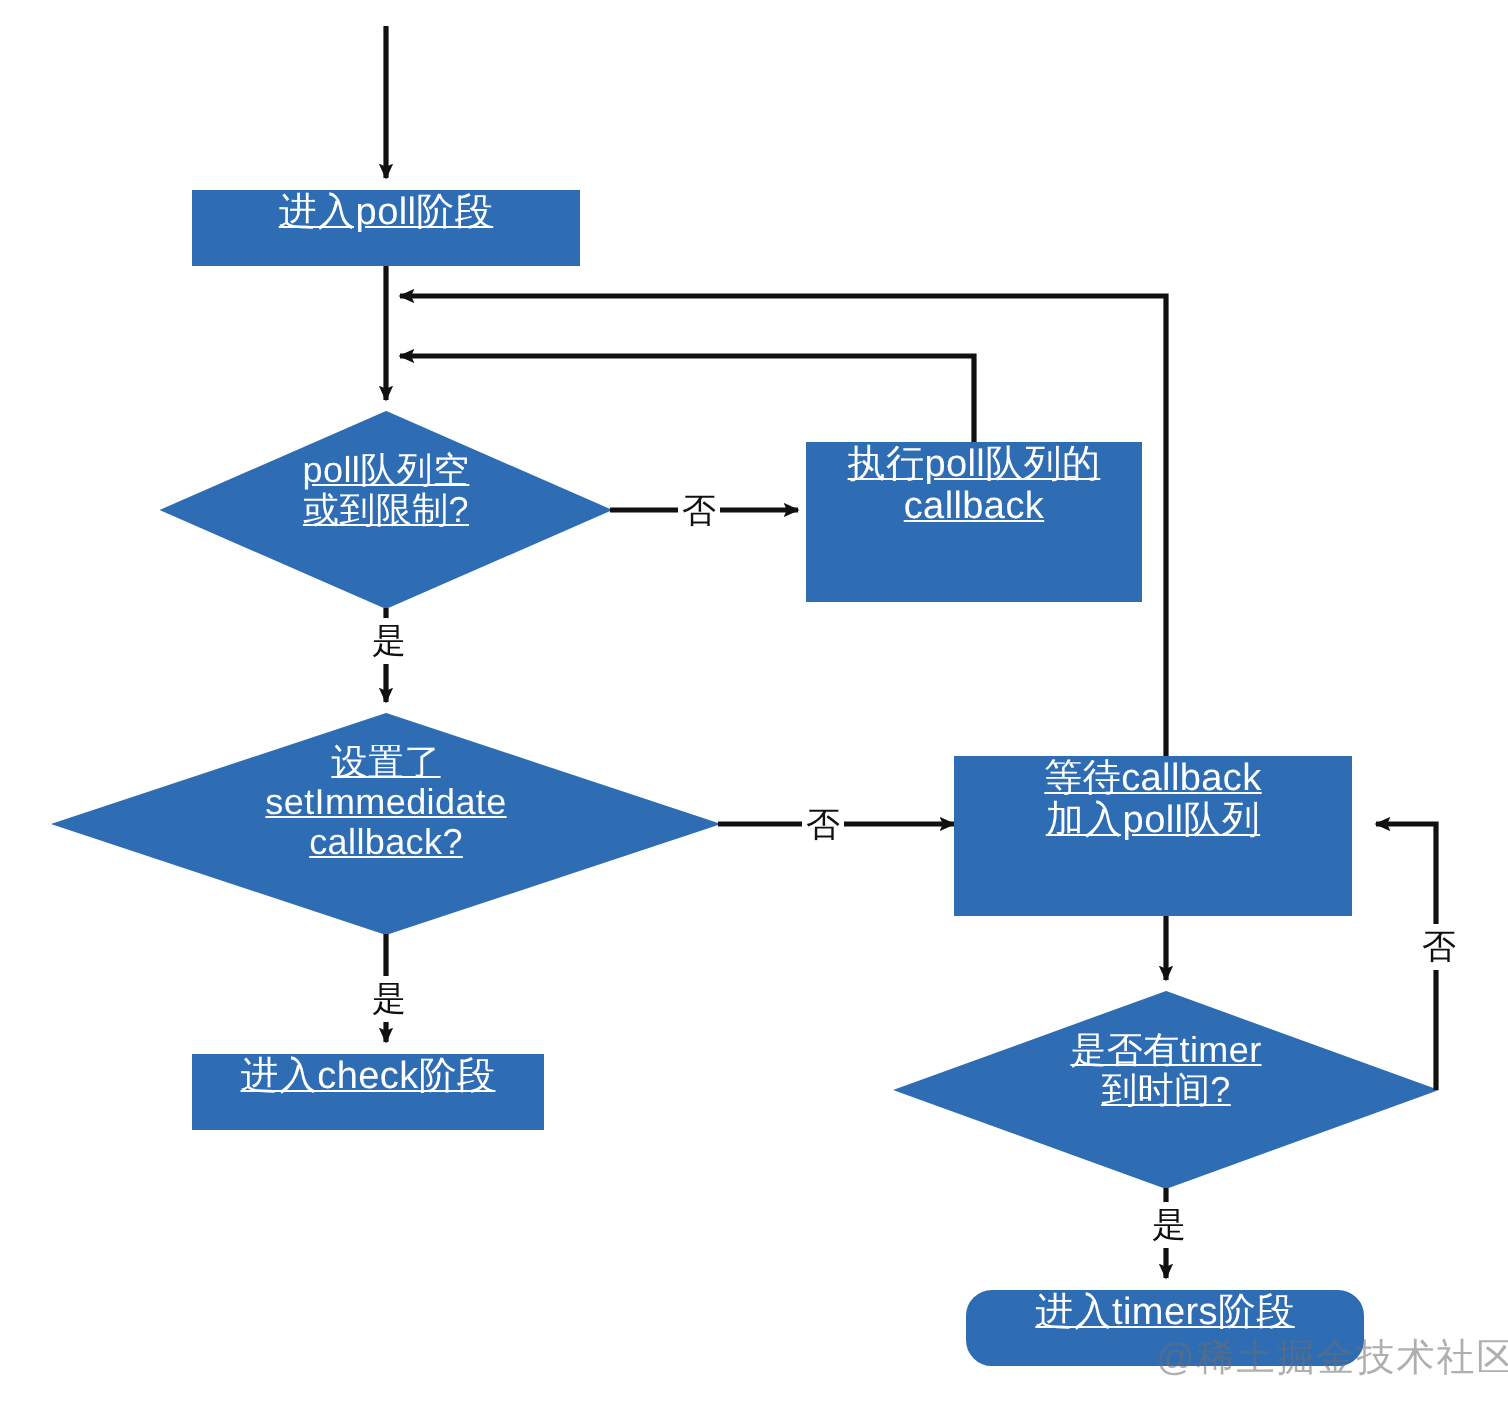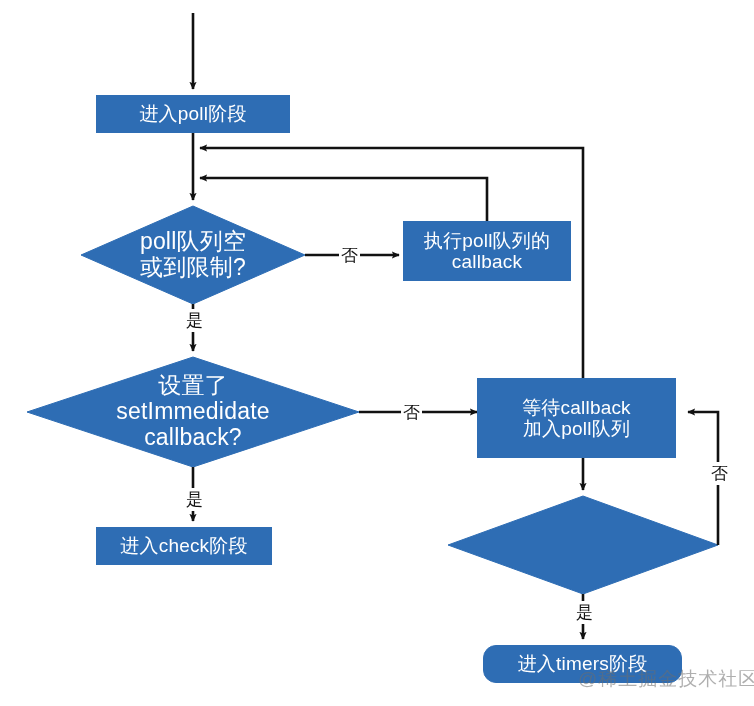--- a/index.html
+++ b/index.html
@@ -21,37 +21,37 @@
     position: absolute;
     left: 0;
     top: 0;
     width: 754px;
     height: 706px;
   }
   .node {
     position: absolute;
     box-sizing: border-box;
     display: flex;
-    align-items: center;
     justify-content: center;
     text-align: center;
     color: #ffffff;
     line-height: 1.12;
     white-space: pre-line;
     letter-spacing: .2px;
+    text-decoration: underline;
   }
   .node.box {
     background: #2E6DB4;
     border: 1px solid #2E6DB4;
     font-size: 19px;
   }
   .node.diamond-label {
     background: transparent;
     border: 0;
-    font-size: 23px;
+    font-size: 18px;
     z-index: 3;
     pointer-events: none;
   }
   .edge-label {
     position: absolute;
     color: #111111;
     font-size: 17px;
     background: #ffffff;
     padding: 0 2px;
     z-index: 4;
@@ -107,21 +107,21 @@
       <path d="M718,545 L718,412 L688,412" marker-end="url(#ah)"></path>
 
       <path d="M583,594 L583,639" marker-end="url(#ah)"></path>
     </g>
   </svg>
 
   <div class="node box" style="left:96px; top:95px; width:194px; height:38px;">
     <span>进入poll阶段</span>
   </div>
 
-  <div class="node box" style="left:403px; top:221px; width:168px; height:60px;">
+  <div class="node box" style="left:403px; top:221px; width:168px; height:80px;">
     <span>执行poll队列的
 callback</span>
   </div>
 
   <div class="node box" style="left:477px; top:378px; width:199px; height:80px;">
     <span>等待callback
 加入poll队列</span>
   </div>
 
   <div class="node box" style="left:96px; top:527px; width:176px; height:38px;">
@@ -136,20 +136,24 @@
     <span>poll队列空
 或到限制?</span>
   </div>
 
   <div class="node diamond-label" style="left:83px; top:371px; width:220px; height:82px;">
     <span>设置了
 setImmedidate
 callback?</span>
   </div>
 
+  <div class="node diamond-label" style="left:493px; top:515px; width:180px; height:60px;">
+    <span>是否有timer
+到时间?</span>
+  </div>
 
   <div class="edge-label" style="left:339px; top:244px;">
     <span>否</span>
   </div>
 
   <div class="edge-label" style="left:184px; top:309px;">
     <span>是</span>
   </div>
 
   <div class="edge-label" style="left:401px; top:401px;">

